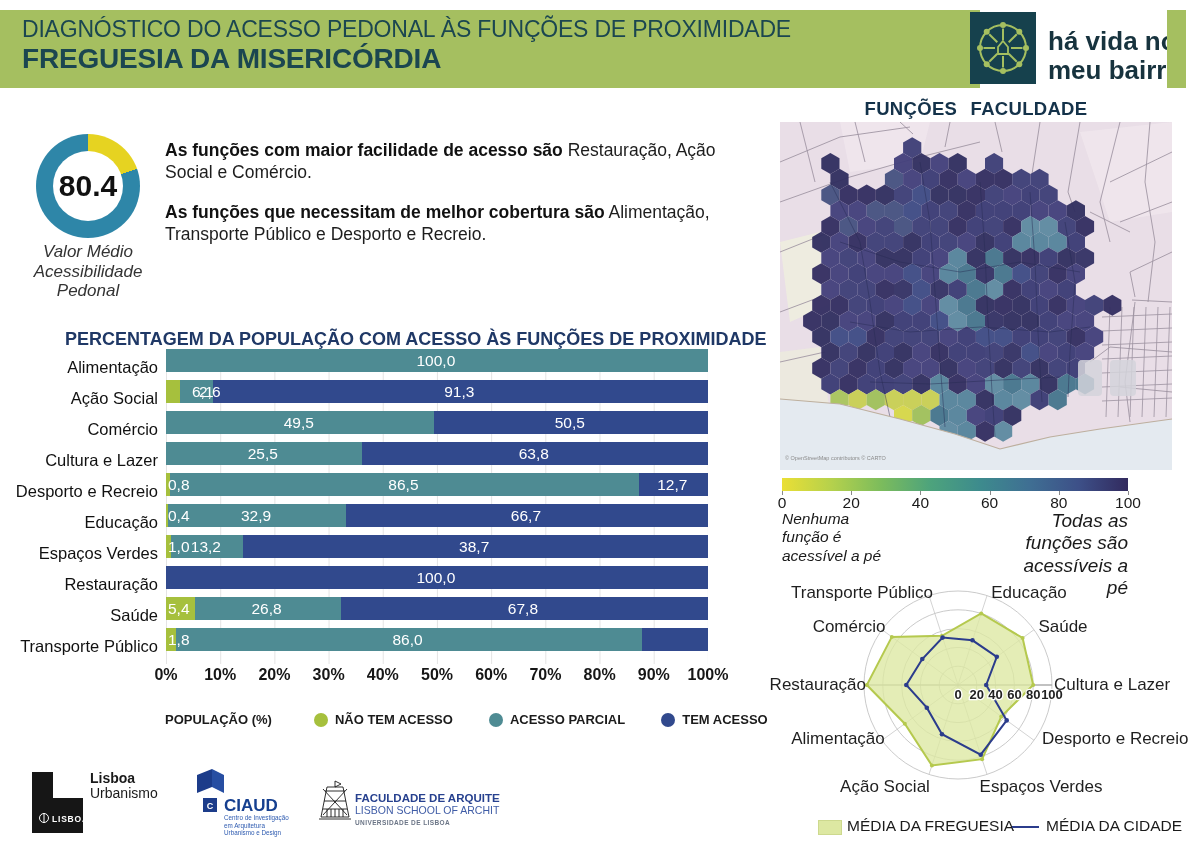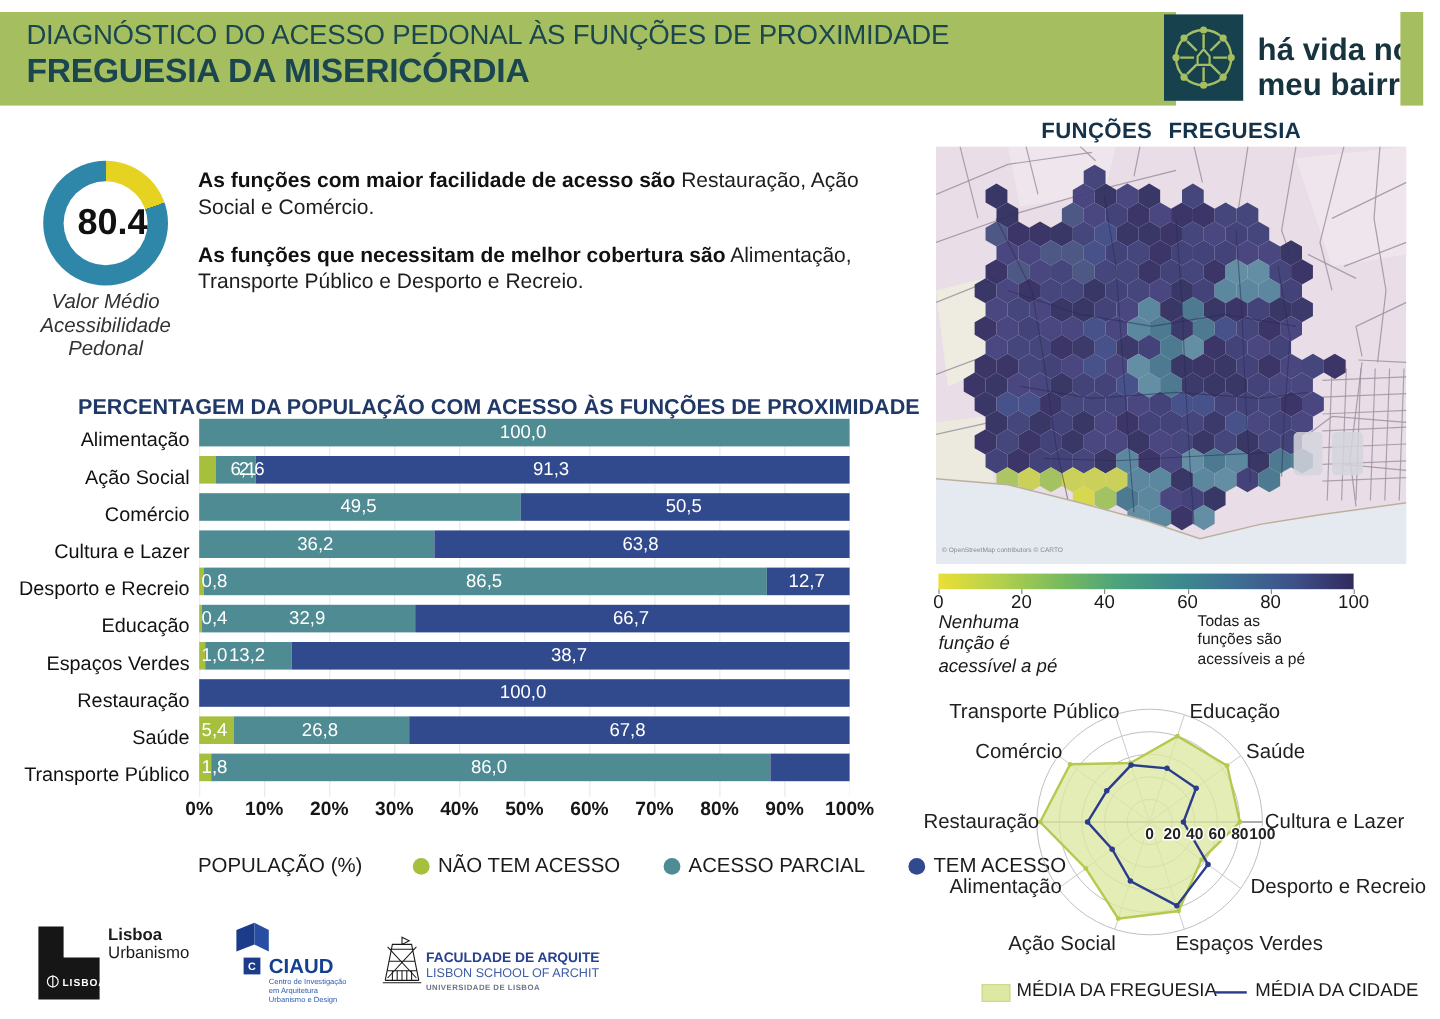--- a/index.html
+++ b/index.html
@@ -8,53 +8,53 @@
   
   .band{position:absolute;left:0;top:10px;width:980px;height:78px;background:#a5bf60;}
   .hdr-t1{position:absolute;left:22px;top:16px;font-size:23px;font-weight:500;color:#1b4650;letter-spacing:-0.2px;white-space:nowrap;}
   .hdr-t2{position:absolute;left:22px;top:43px;font-size:28px;font-weight:700;color:#1b4650;letter-spacing:-0.2px;white-space:nowrap;}
   .logo-sq{position:absolute;left:970px;top:12px;width:66px;height:72px;background:#16414d;}
   .brand{position:absolute;left:1048px;top:27px;font-size:26px;font-weight:700;color:#17333e;line-height:1.1;white-space:nowrap;}
   .strip{position:absolute;left:1167px;top:10px;width:19px;height:78px;background:#a5bf60;}
   
   .donut{position:absolute;left:36px;top:134px;width:104px;height:104px;border-radius:50%;}
   .donut .hole{position:absolute;left:17px;top:17px;right:17px;bottom:17px;background:#fff;border-radius:50%;
-               display:flex;align-items:center;justify-content:flex-end;}
+               display:flex;align-items:center;justify-content:center;}
   .donut .val{font-size:30px;font-weight:700;color:#111;}
   .donut-cap{position:absolute;left:0;top:242px;width:176px;text-align:center;font-style:italic;
              font-size:17px;line-height:1.15;color:#333;white-space:pre-line;}
   .para{position:absolute;left:165px;width:575px;font-size:17.5px;line-height:1.27;color:#1d1d1d;}
   .para b{color:#111;}
   
   .bc-title{position:absolute;left:65px;top:329px;font-size:18px;font-weight:700;color:#1f3866;white-space:nowrap;}
   .grid{position:absolute;left:166px;top:352px;width:542px;height:312px;z-index:0;
         background-image:linear-gradient(to right,#e4e4e4 1px,transparent 1px);background-size:54.2px 100%;}
   .rows{position:absolute;left:0;top:356px;z-index:1;}
   .bar-row{display:flex;align-items:center;height:23px;margin-bottom:8px;}
   .bar-lab{width:158px;padding-right:8px;text-align:right;font-size:16.5px;color:#111;white-space:nowrap;}
   .track{position:relative;width:542px;height:37px;}
   .seg{position:absolute;top:0;height:23px;}
   .seg-val{position:absolute;top:0;height:23px;line-height:23px;color:#fff;font-size:15.5px;white-space:nowrap;z-index:2;}
   .xticks{position:absolute;left:166px;top:666px;width:542px;height:20px;z-index:1;}
   .xticks span{position:absolute;transform:translateX(-50%);font-size:16px;font-weight:600;color:#161616;}
-  .bc-legend{position:absolute;left:165px;top:712px;display:flex;font-size:17px;font-weight:400;color:#1b1b1b;}
+  .bc-legend{position:absolute;left:165px;top:712px;display:flex;font-size:13px;font-weight:700;color:#1b1b1b;}
   .bc-legend .ttl{margin-right:42px;}
   .leg-item{display:flex;align-items:center;margin-right:36px;}
   .dot{width:14px;height:14px;border-radius:50%;margin-right:7px;flex:0 0 auto;}
   
   .map-title{position:absolute;left:780px;top:98px;width:392px;text-align:center;font-size:18.5px;font-weight:700;
              color:#14324a;word-spacing:8px;letter-spacing:.3px;}
   .map-box{position:absolute;left:780px;top:122px;width:392px;height:348px;}
   .cbar{position:absolute;left:782px;top:478px;width:346px;height:13px;}
   .cbar-ticks{position:absolute;left:782px;top:478px;width:346px;height:40px;}
   .cbar-ticks .tk{position:absolute;transform:translateX(-50%);top:16px;font-size:15.5px;color:#1a1a1a;}
   .cbar-ticks .tm{position:absolute;top:13px;width:1px;height:4px;background:#8a8a8a;}
   .cap-left{position:absolute;left:782px;top:510px;width:140px;font-size:15.5px;font-style:italic;line-height:1.18;
             color:#1a1a1a;white-space:pre-line;}
-  .cap-right{position:absolute;left:998px;top:510px;width:130px;font-size:13px;
+  .cap-right{position:absolute;left:998px;top:510px;width:130px;text-align:right;font-size:19px;font-style:italic;
              line-height:1.18;color:#1a1a1a;white-space:pre-line;}
   .radar{position:absolute;left:770px;top:572px;width:420px;height:236px;}
   .r-leg-sw{position:absolute;left:818px;top:820px;width:22px;height:13px;background:#dde8a2;border:1px solid #cdd98e;}
   .r-leg-l1{position:absolute;left:847px;top:817px;font-size:15.5px;font-weight:500;color:#1b1b1b;}
   .r-leg-ln{position:absolute;left:1012px;top:826px;width:27px;height:0;border-top:2.5px solid #2b3c8c;}
   .r-leg-l2{position:absolute;left:1046px;top:817px;font-size:15.5px;font-weight:500;color:#1b1b1b;}
   .footer{position:absolute;left:0;top:765px;width:500px;height:84px;}
 </style>
 </head>
 <body>
@@ -132,21 +132,21 @@
           <div class="seg" style="left: 0px; width: 268.29px; background: rgb(78, 139, 147);"></div>
           <span class="seg-val" style="left: 117.745px;">49,5</span>
           <div class="seg" style="left: 268.29px; width: 273.71px; background: rgb(49, 73, 141);"></div>
           <span class="seg-val" style="left: 388.745px; text-align: right;">50,5</span>
         </div>
       </div>
       <div class="bar-row">
         <div class="bar-lab">Cultura e Lazer</div>
         <div class="track">
           <div class="seg" style="left: 0px; width: 196.204px; background: rgb(78, 139, 147);"></div>
-          <span class="seg-val" style="left: 81.702px;">36,2</span>
+          <span class="seg-val" style="left: 81.702px;">25,5</span>
           <div class="seg" style="left: 196.204px; width: 345.796px; background: rgb(49, 73, 141);"></div>
           <span class="seg-val" style="left: 352.702px;">63,8</span>
         </div>
       </div>
       <div class="bar-row">
         <div class="bar-lab">Desporto e Recreio</div>
         <div class="track">
           <div class="seg" style="left: 0px; width: 4.336px; background: rgb(166, 192, 61);"></div>
           <span class="seg-val" style="left: 2px;">0,8</span>
           <div class="seg" style="left: 4.336px; width: 468.83px; background: rgb(78, 139, 147);"></div>
@@ -229,21 +229,21 @@
     <span class="leg-item">
         <span class="dot" id="dot1" style="background: rgb(78, 139, 147);"></span>
         <span>ACESSO PARCIAL</span>
       </span>
     <span class="leg-item">
         <span class="dot" id="dot2" style="background: rgb(49, 73, 141);"></span>
         <span>TEM ACESSO</span>
       </span>
   </div>
 
-  <div class="map-title">FUNÇÕES  FREGUESIA</div>
+  <div class="map-title">FUNÇÕES  FACULDADE</div>
   <div class="map-box">
     <svg id="map-svg" width="392" height="348" viewBox="0 0 392 348">
         <rect width="392" height="348" fill="#e9dee7"></rect>
         <polygon points="0,120 40,110 55,180 10,200" fill="#f0f2dd" opacity="0.7"></polygon>
         <polygon points="0,230 40,225 50,290 0,285" fill="#eef0da" opacity="0.6"></polygon>
         <polygon points="300,10 392,0 392,90 330,100" fill="#f1e8ee" opacity="0.7"></polygon>
         <polygon points="60,0 150,0 140,40 70,50" fill="#f3eaf0" opacity="0.6"></polygon>
         <polyline points="0,40 60,15 130,5" fill="none" stroke="#9c92a0" stroke-width="1" opacity="0.85"></polyline>
         <polyline points="0,80 70,55 140,35 200,20" fill="none" stroke="#9c92a0" stroke-width="1" opacity="0.85"></polyline>
         <polyline points="0,130 50,110" fill="none" stroke="#9c92a0" stroke-width="1" opacity="0.85"></polyline>

